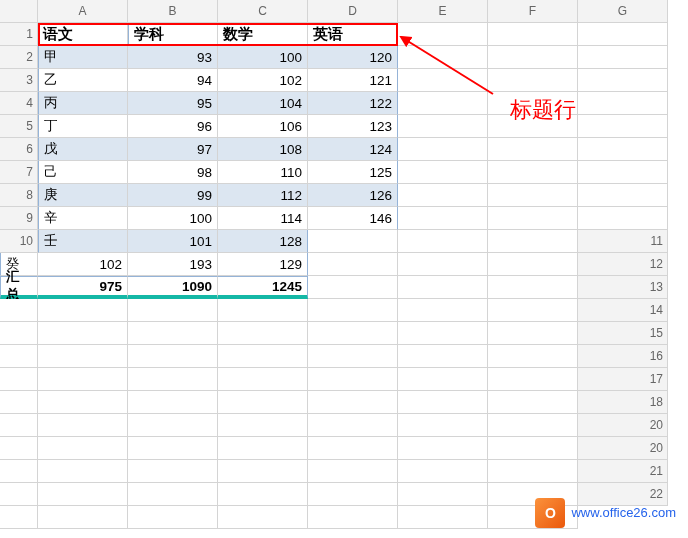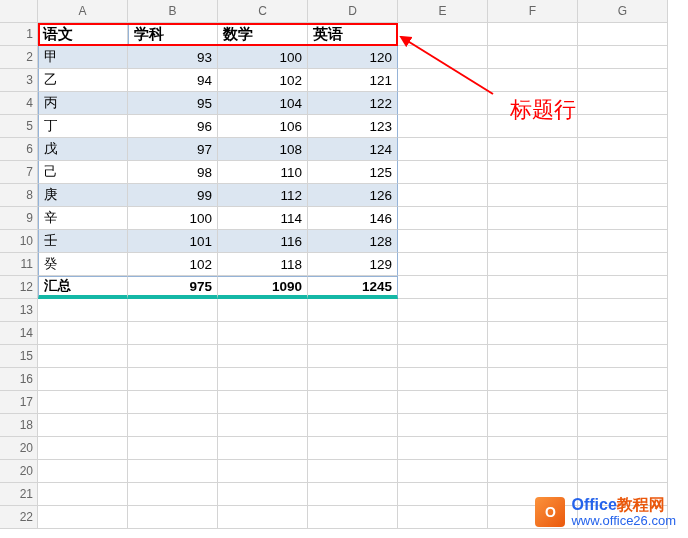--- a/index.html
+++ b/index.html
@@ -182,29 +182,28 @@
     <div class="cell table-left">辛</div>
     <div class="cell num">100</div>
     <div class="cell num">114</div>
     <div class="cell num table-right">146</div>
     <div class="cell"></div>
     <div class="cell"></div>
     <div class="cell"></div>
     <div class="row-header">10</div>
     <div class="cell banded table-left">壬</div>
     <div class="cell banded num">101</div>
-    <div class="cell banded num">116</div>
     <div class="cell banded num table-right">128</div>
     <div class="cell"></div>
     <div class="cell"></div>
     <div class="cell"></div>
     <div class="row-header">11</div>
     <div class="cell table-left">癸</div>
     <div class="cell num">102</div>
-    <div class="cell num">118</div>
+    <div class="cell num">193</div>
     <div class="cell num table-right">129</div>
     <div class="cell"></div>
     <div class="cell"></div>
     <div class="cell"></div>
     <div class="row-header">12</div>
     <div class="cell total-row table-bottom table-left">汇总</div>
     <div class="cell total-row table-bottom num">975</div>
     <div class="cell total-row table-bottom num">1090</div>
     <div class="cell total-row table-bottom num table-right">1245</div>
     <div class="cell"></div>
@@ -301,18 +300,15 @@
     </marker>
   </defs>
   <line x1="95" y1="58" x2="8" y2="4" stroke="#ff0000" stroke-width="2" marker-end="url(#ah)"></line>
 </svg>
 
 <div class="annotation">标题行</div>
 
 <div class="watermark">
   <div class="wm-icon">O</div>
   <div class="wm-text">
-    <div class="wm-title">
-      <span class="c1">Office</span><span class="c2">教程网</span>
-    </div>
     <div class="wm-url">www.office26.com</div>
   </div>
 </div>
 
 </body></html>

